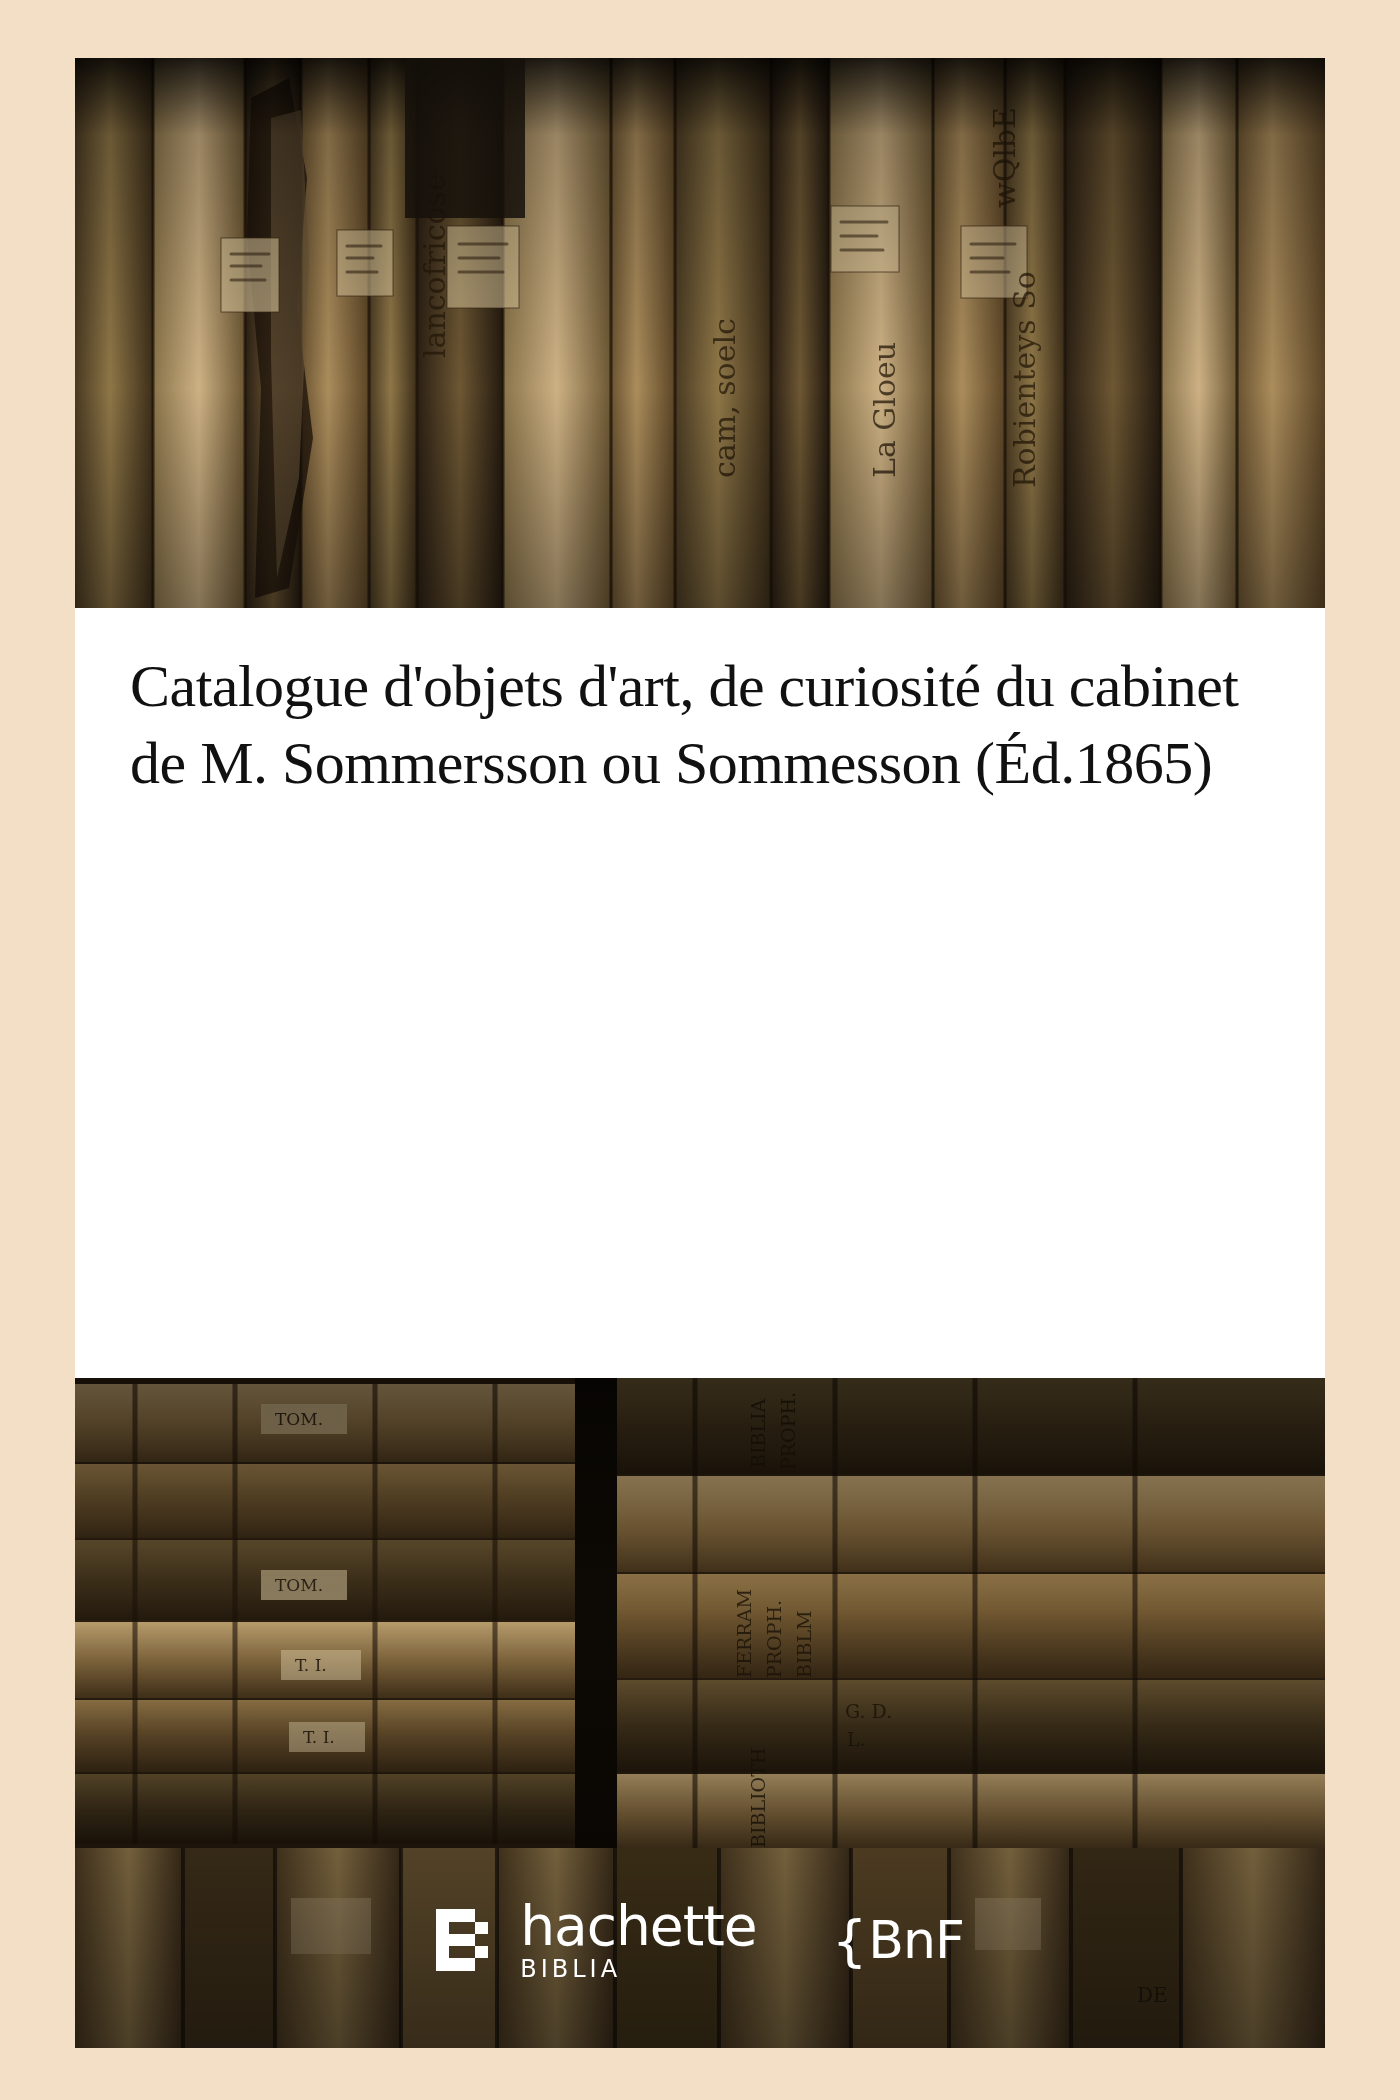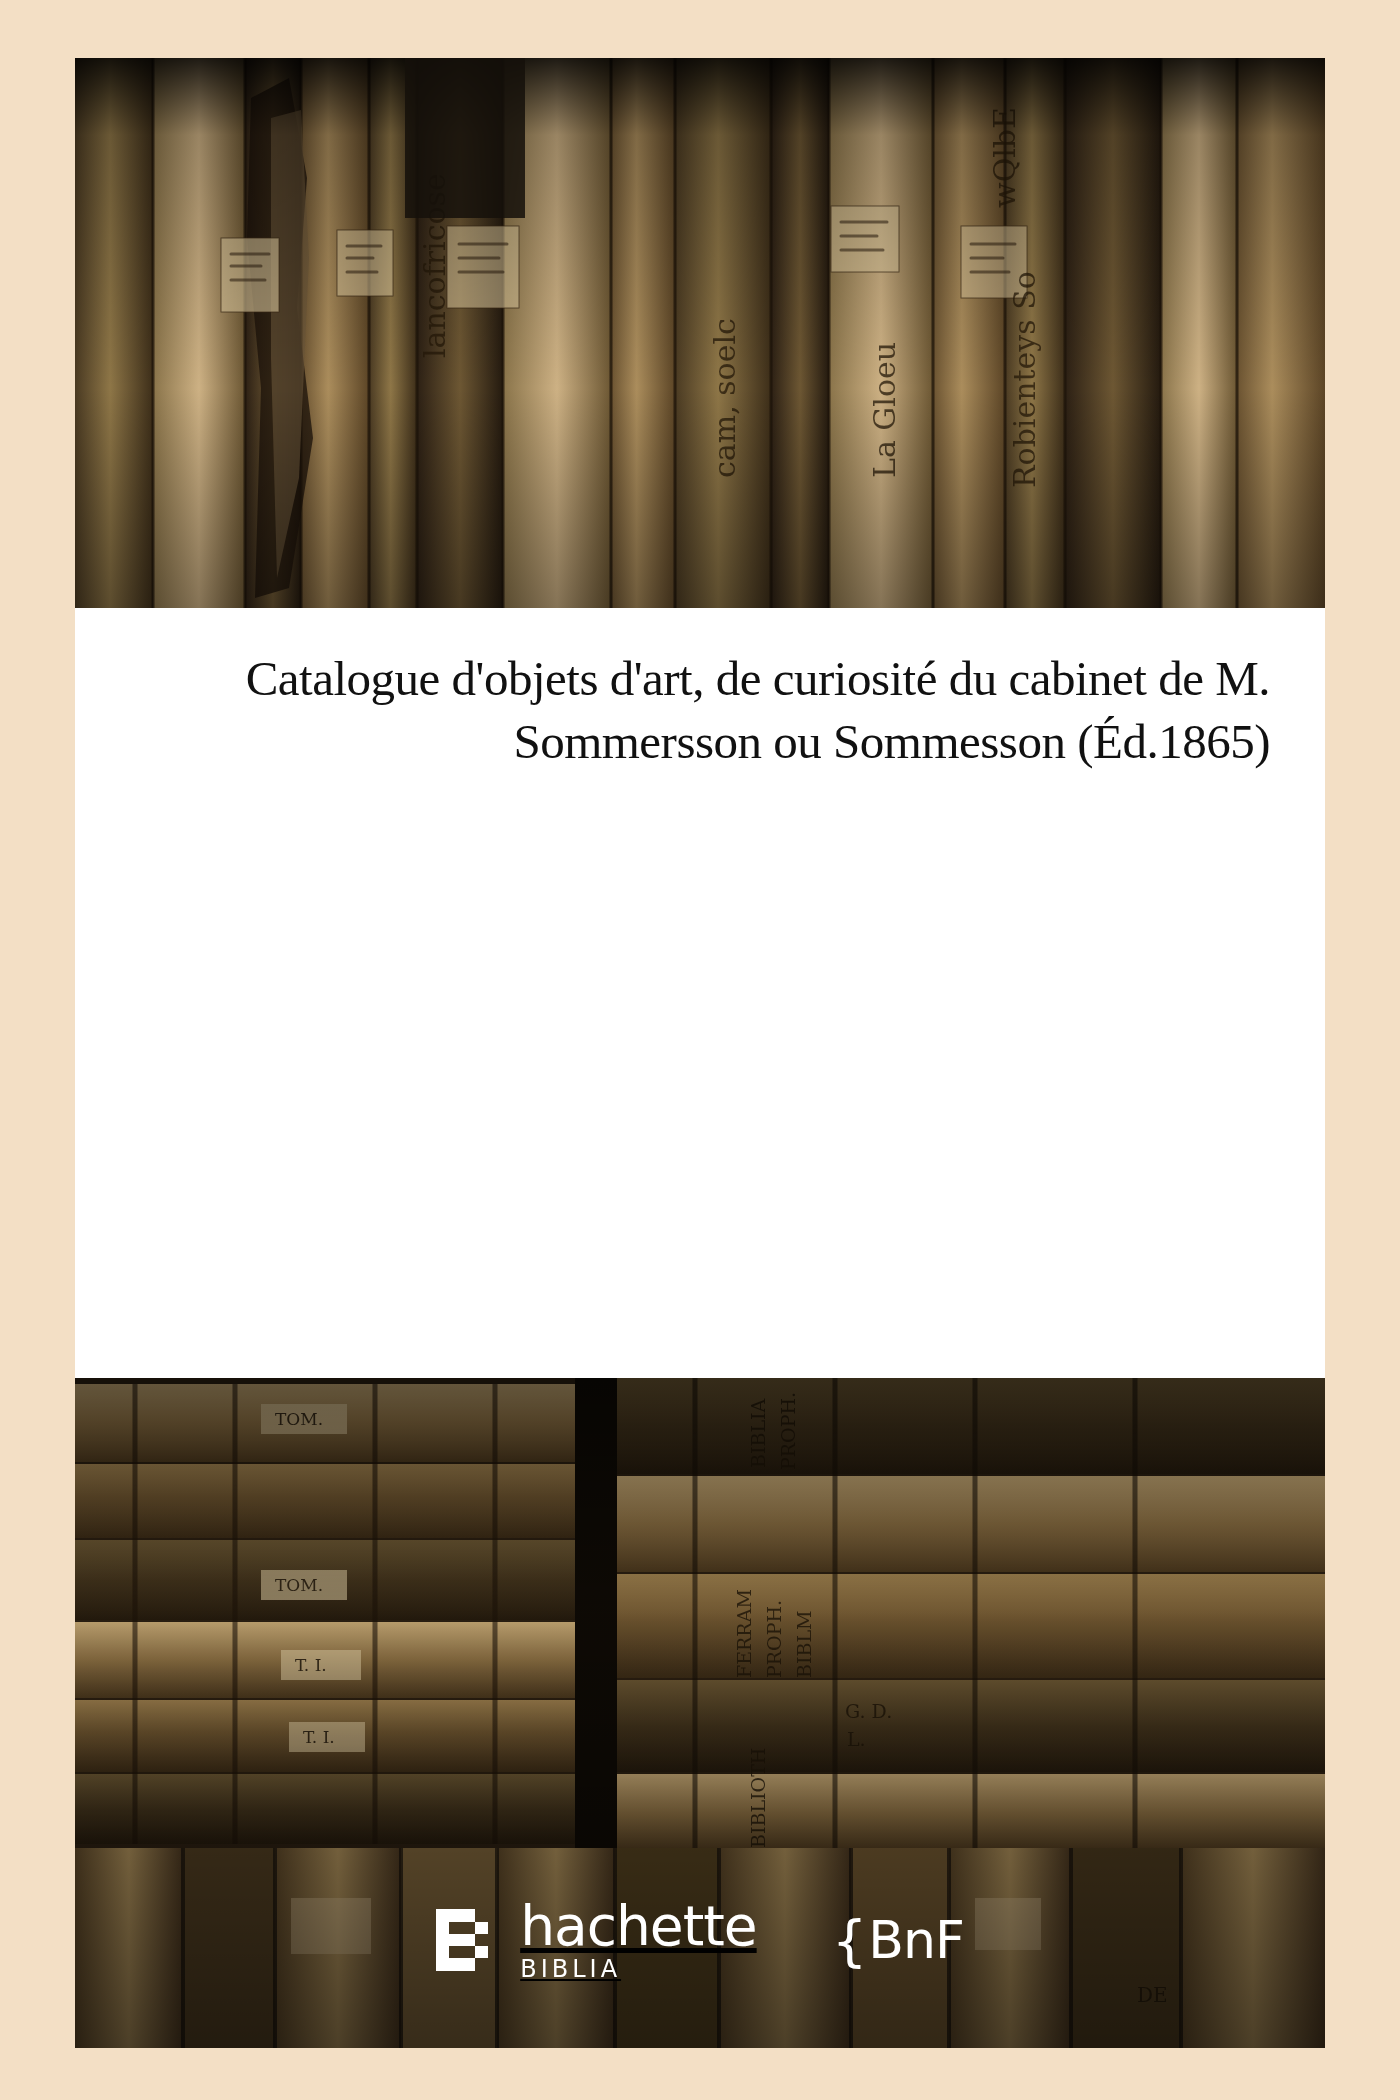--- a/index.html
+++ b/index.html
@@ -55,22 +55,22 @@
     top: 550px;
     width: 1250px;
     height: 770px;
     background: #ffffff;
   }
   .title-text {
     position: absolute;
     left: 55px;
     top: 40px;
     width: 1140px;
-    text-align: right;
-    font-size: 49px;
+    text-align: left;
+    font-size: 60px;
     line-height: 1.28;
     color: #111111;
     font-family: "Liberation Serif", serif;
     letter-spacing: -0.5px;
   }
   
   .logos {
     position: absolute;
     left: 0;
     bottom: 62px;
@@ -78,21 +78,20 @@
     height: 92px;
     display: flex;
     align-items: center;
     justify-content: center;
     gap: 36px;
   }
   .hachette {
     display: flex;
     align-items: center;
     gap: 28px;
-    text-decoration: underline;
   }
   .h-mark {
     width: 56px;
     height: 62px;
     position: relative;
   }
   .h-mark .bar {
     position: absolute;
     background: #ffffff;
   }

